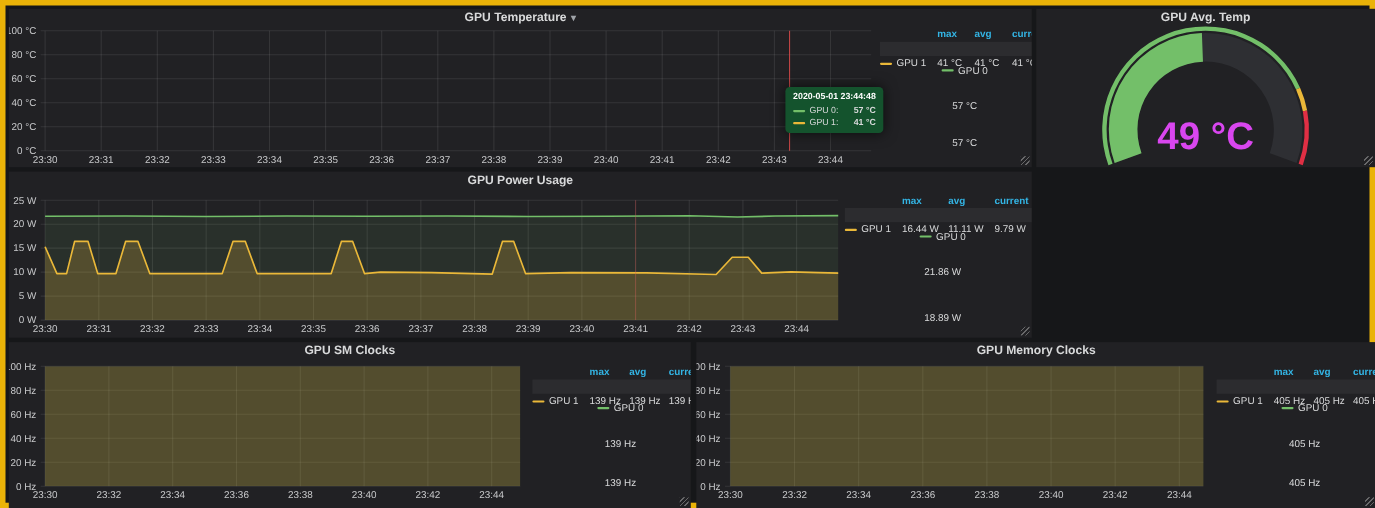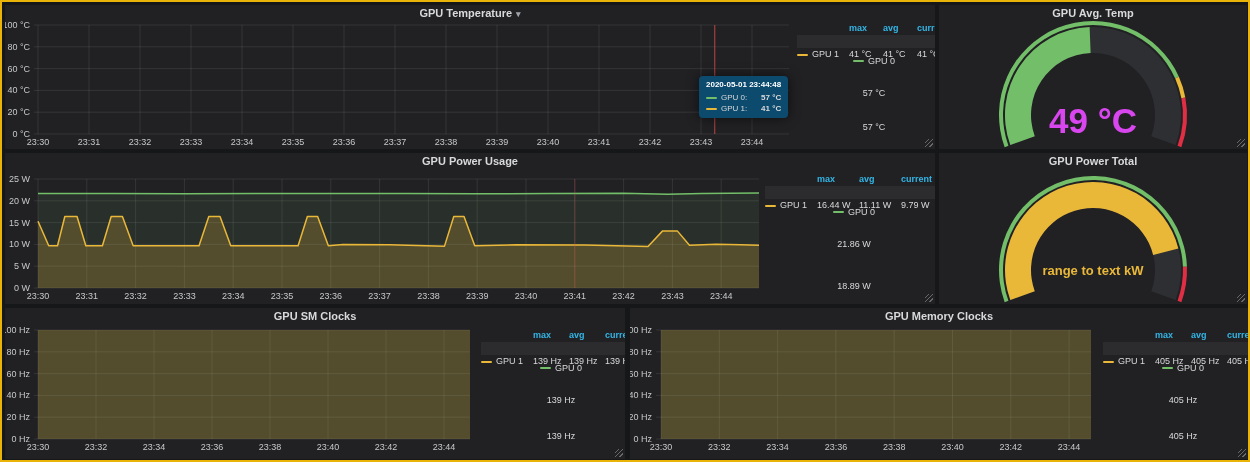--- a/index.html
+++ b/index.html
@@ -1,32 +1,32 @@
 <!DOCTYPE html>
 <html><head>
 <meta charset="utf-8">
 <style>
   html,body{margin:0;padding:0;background:#ffffff;width:1250px;height:462px;overflow:hidden;
     font-family:"Liberation Sans",sans-serif;}
-  .wrap{position:relative;width:1250px;height:462px;background:#161719;border:2px solid #eab308;box-sizing:border-box;}
+  .wrap{position:relative;width:1250px;height:462px;background:#161719;border:5px solid #eab308;box-sizing:border-box;}
   .panel{position:absolute;background:#212124;overflow:hidden;}
   .panel-title{position:absolute;top:2px;left:0;right:0;text-align:center;
     font-size:11px;font-weight:bold;color:#d8d9da;cursor:pointer;z-index:3;white-space:nowrap;}
   .caret{color:#9fa3a8;font-size:9px;margin-left:4px;}
   svg{position:absolute;left:0;top:0;}
   svg text{font-family:"Liberation Sans",sans-serif;}
   .legend{position:absolute;font-size:9px;color:#d8d9da;z-index:2;line-height:13px;}
   .lg-row{display:flex;align-items:center;height:13px;white-space:nowrap;}
   .lg-row.hl{background:rgba(255,255,255,0.05);flex-direction:column;}
   .lg-name{flex:0 0 52px;display:flex;align-items:center;}
   .lg-val{flex:0 0 var(--vw,36px);text-align:left;}
   .lg-head .lg-val{color:#33b5e5;font-weight:bold;}
   .dash{display:inline-block;width:11px;height:2px;margin-right:4px;border-radius:1px;}
-  .tooltip{position:absolute;background:#0c4a6e;border-radius:4px;padding:4px 7px;font-size:8px;
-    color:#d8d9da;box-shadow:0 0 12px rgba(0,0,0,0.6);z-index:6;white-space:nowrap;width:max-content;}
+  .tooltip{position:absolute;background:#14532d;border-radius:4px;padding:4px 7px;font-size:8px;
+    color:#d8d9da;box-shadow:0 0 12px rgba(0,0,0,0.6);z-index:6;white-space:nowrap;width:max-content;margin-left:12px;}
   .tt-time{font-weight:bold;color:#ffffff;margin-bottom:3px;}
   .tt-row{display:flex;align-items:center;height:11px;min-width:62px;}
   .tt-val{font-weight:bold;margin-left:auto;padding-left:8px;}
   .gauge-value{position:absolute;left:0;right:0;text-align:center;font-weight:bold;z-index:2;}
   .rsz{position:absolute;right:2px;bottom:2px;width:8px;height:8px;opacity:.8;z-index:4;
     background:repeating-linear-gradient(-45deg,transparent 0 2px,rgba(170,170,170,0.65) 2px 3px);}
 </style>
 </head>
 <body>
 
@@ -212,33 +212,20 @@
         <div class="lg-row">
           <span class="lg-name"><span class="dash" style="background: rgb(234, 184, 57);"></span>GPU 1</span>
           <span class="lg-val">16.44 W</span>
           <span class="lg-val">11.11 W</span>
           <span class="lg-val">9.79 W</span>
         </div>
       </div>
     <div class="rsz"></div>
   </div>
 
-  <div class="panel" style="left:937px;top:151px;width:308px;height:151px;">
-    <div class="panel-title">
-      <span>GPU Power Total</span>
-    </div>
-    <svg width="308" height="151" viewBox="0 0 308 151">
-        <path d="M71.30704937084006 147.09777261265884 A88 88 0 1 1 236.69295062915995 147.09777261265884 L212.26094248872633 138.20524888619147 A62 62 0 1 0 95.73905751127367 138.20524888619144 Z" fill="#2e2f33"></path>
-        <path d="M71.30704937084006 147.09777261265884 A88 88 0 1 1 239.3487373450577 95.56187896283004 L214.1320649476543 101.89586926926661 A62 62 0 1 0 95.73905751127367 138.20524888619144 Z" fill="#eab839"></path>
-        <path d="M65.6688936461246 149.14989347261286 A94 94 0 1 1 247.942737739795 113.7194473099649 L243.9451744317186 113.85904529677491 A90 90 0 1 0 69.42766412926824 147.78181289931018 Z" fill="#73bf69"></path>
-        <path d="M247.942737739795 113.7194473099649 A94 94 0 0 1 242.33110635387538 149.14989347261286 L238.57233587073176 147.78181289931018 A90 90 0 0 0 243.9451744317186 113.85904529677491 Z" fill="#e02f44"></path>
-      </svg>
-    <div class="gauge-value" style="top: 110px; font-size: 13px; color: rgb(234, 184, 57);">range to text kW</div>
-    <div class="rsz"></div>
-  </div>
 
   <div class="panel" style="left:3px;top:306px;width:620px;height:151px;">
     <div class="panel-title">
       <span>GPU SM Clocks</span>
     </div>
     <svg width="620" height="151" viewBox="0 0 620 151">
         <line x1="29" x2="465" y1="131" y2="131" stroke="rgba(255,255,255,0.09)" stroke-width="1"></line>
         <line x1="29" x2="465" y1="109.2" y2="109.2" stroke="rgba(255,255,255,0.09)" stroke-width="1"></line>
         <line x1="29" x2="465" y1="87.4" y2="87.4" stroke="rgba(255,255,255,0.09)" stroke-width="1"></line>
         <line x1="29" x2="465" y1="65.6" y2="65.6" stroke="rgba(255,255,255,0.09)" stroke-width="1"></line>

